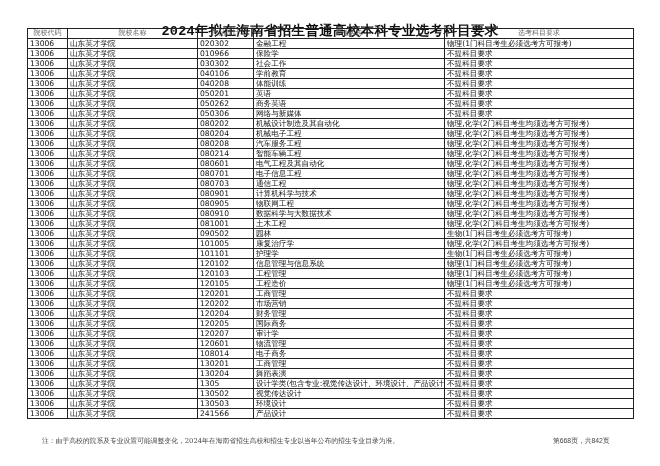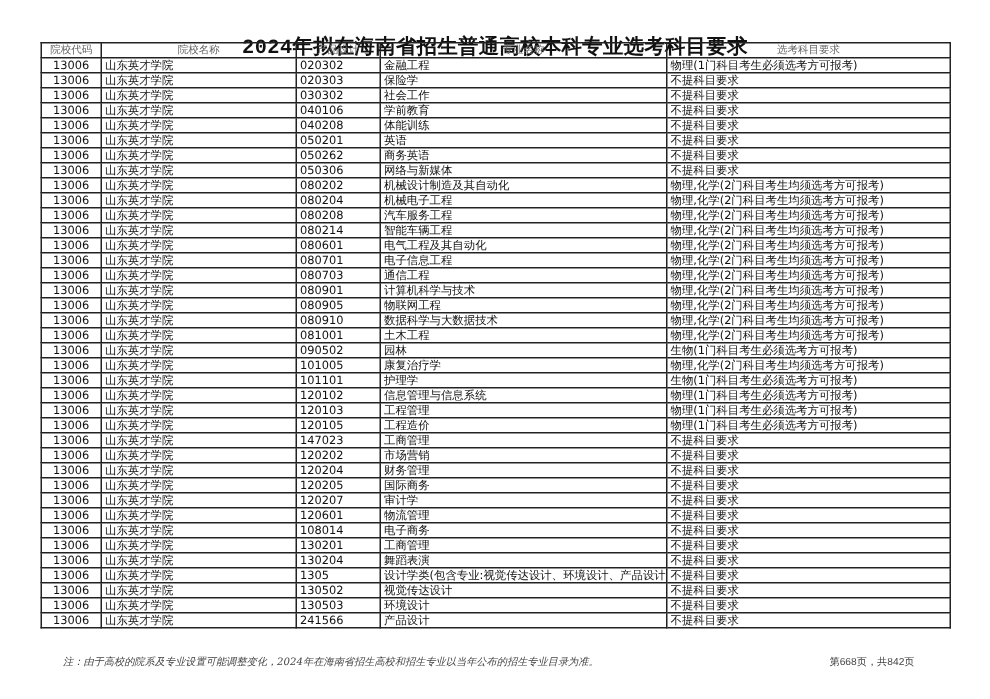--- a/index.html
+++ b/index.html
@@ -8,26 +8,26 @@
   .title { position: absolute; left: 0; width: 660px; top: 22px; text-align: center;
            font-family: Liberation Mono, monospace; font-size: 13.5px;
            font-weight: bold; letter-spacing: 0.3px; color: #111; }
   table.grid { position: absolute; left: 27px; top: 28px; border-collapse: collapse;
                table-layout: fixed; width: 606px; padding-left: 36px; }
   table.grid td, table.grid th { border: 1px solid #222; padding: 0 2px; height: 9px;
                line-height: 9px; font-size: 7.6px; white-space: nowrap; overflow: hidden;
                font-weight: normal; vertical-align: middle; }
   table.grid th { font-family: "DejaVu Serif", "Liberation Serif", serif; color: #666;
                   font-size: 7px; text-align: center; }
-  td.code { text-align: center; }
+  td.code { }
   td.tall { height: 18px; line-height: 8.5px; white-space: normal; }
   col.c1 { width: 40px; } col.c2 { width: 130px; } col.c3 { width: 56px; }
   col.c4 { width: 191px; } col.c5 { width: 189px; }
   .footnote { position: absolute; left: 42px; top: 436px; font-size: 6.8px; color: #444;
-              font-family: "DejaVu Serif", "Liberation Serif", serif; font-style: italic; }
+              font-family: "DejaVu Serif", "Liberation Serif", serif; }
   .pageno { position: absolute; left: 553px; top: 436px; font-size: 6.8px; color: #444;
             font-family: Liberation Sans, sans-serif; }
 </style>
 </head>
 <body>
 
 <div class="title">2024年拟在海南省招生普通高校本科专业选考科目要求</div>
 
 <table class="grid">
   <colgroup>
@@ -50,21 +50,21 @@
       <tr>
         <td class="code">13006</td>
         <td>山东英才学院</td>
         <td>020302</td>
         <td>金融工程</td>
         <td>物理(1门科目考生必须选考方可报考)</td>
       </tr>
       <tr>
         <td class="code">13006</td>
         <td>山东英才学院</td>
-        <td>020303</td>
+        <td>010966</td>
         <td>保险学</td>
         <td>不提科目要求</td>
       </tr>
       <tr>
         <td class="code">13006</td>
         <td>山东英才学院</td>
         <td>030302</td>
         <td>社会工作</td>
         <td>不提科目要求</td>
       </tr>
@@ -218,21 +218,21 @@
       <tr>
         <td class="code">13006</td>
         <td>山东英才学院</td>
         <td>120105</td>
         <td>工程造价</td>
         <td>物理(1门科目考生必须选考方可报考)</td>
       </tr>
       <tr>
         <td class="code">13006</td>
         <td>山东英才学院</td>
-        <td>147023</td>
+        <td>120201</td>
         <td>工商管理</td>
         <td>不提科目要求</td>
       </tr>
       <tr>
         <td class="code">13006</td>
         <td>山东英才学院</td>
         <td>120202</td>
         <td>市场营销</td>
         <td>不提科目要求</td>
       </tr>

